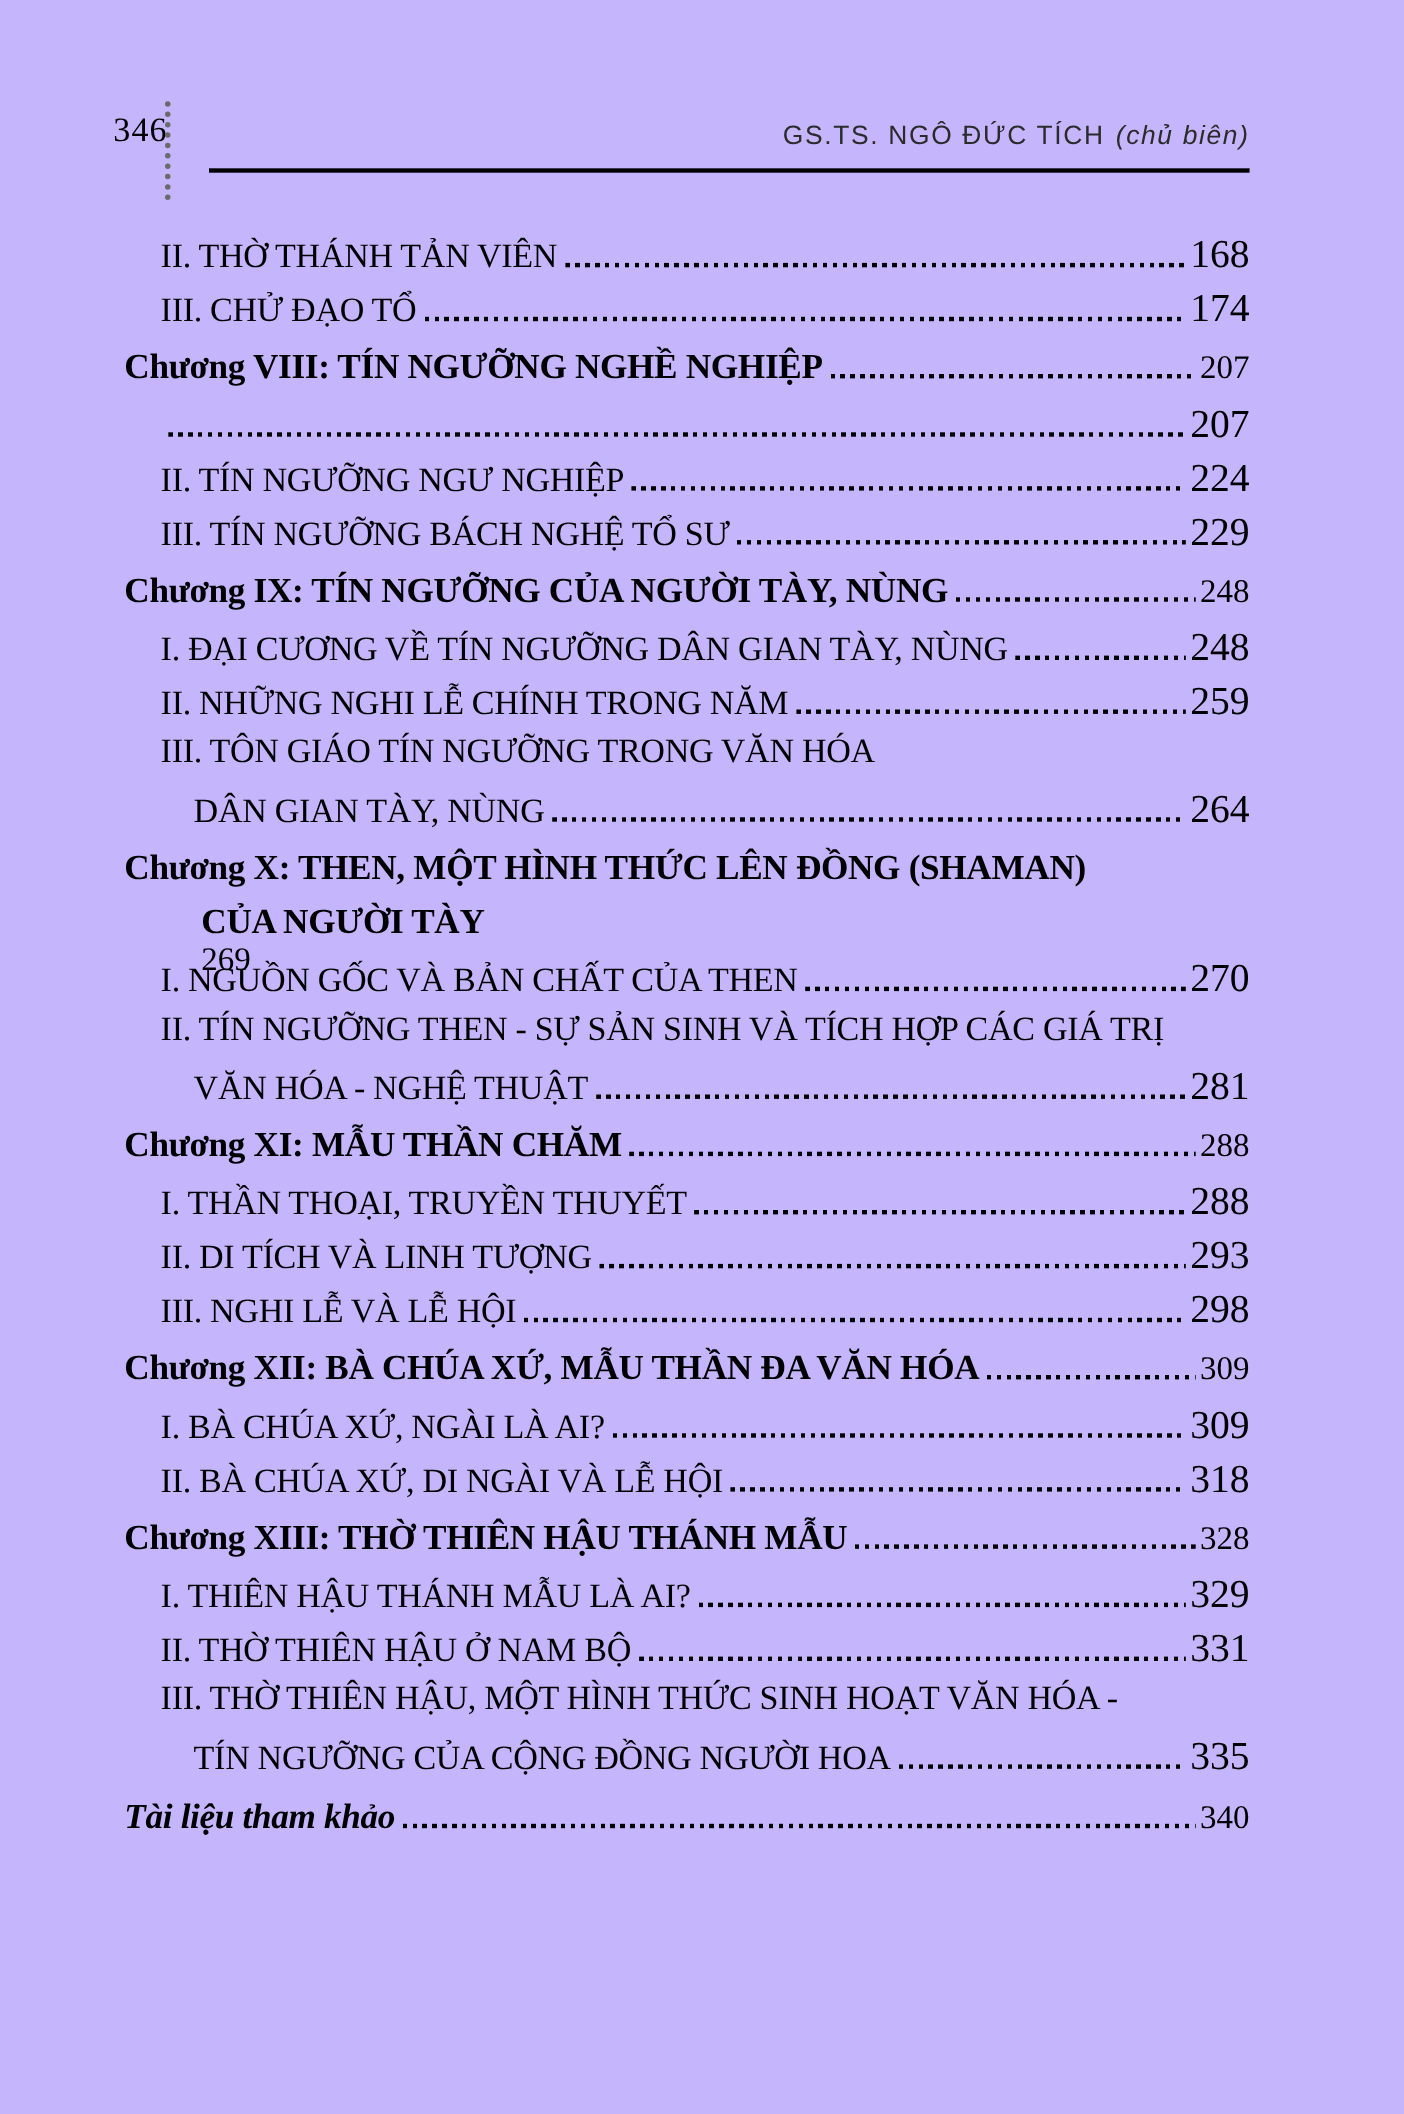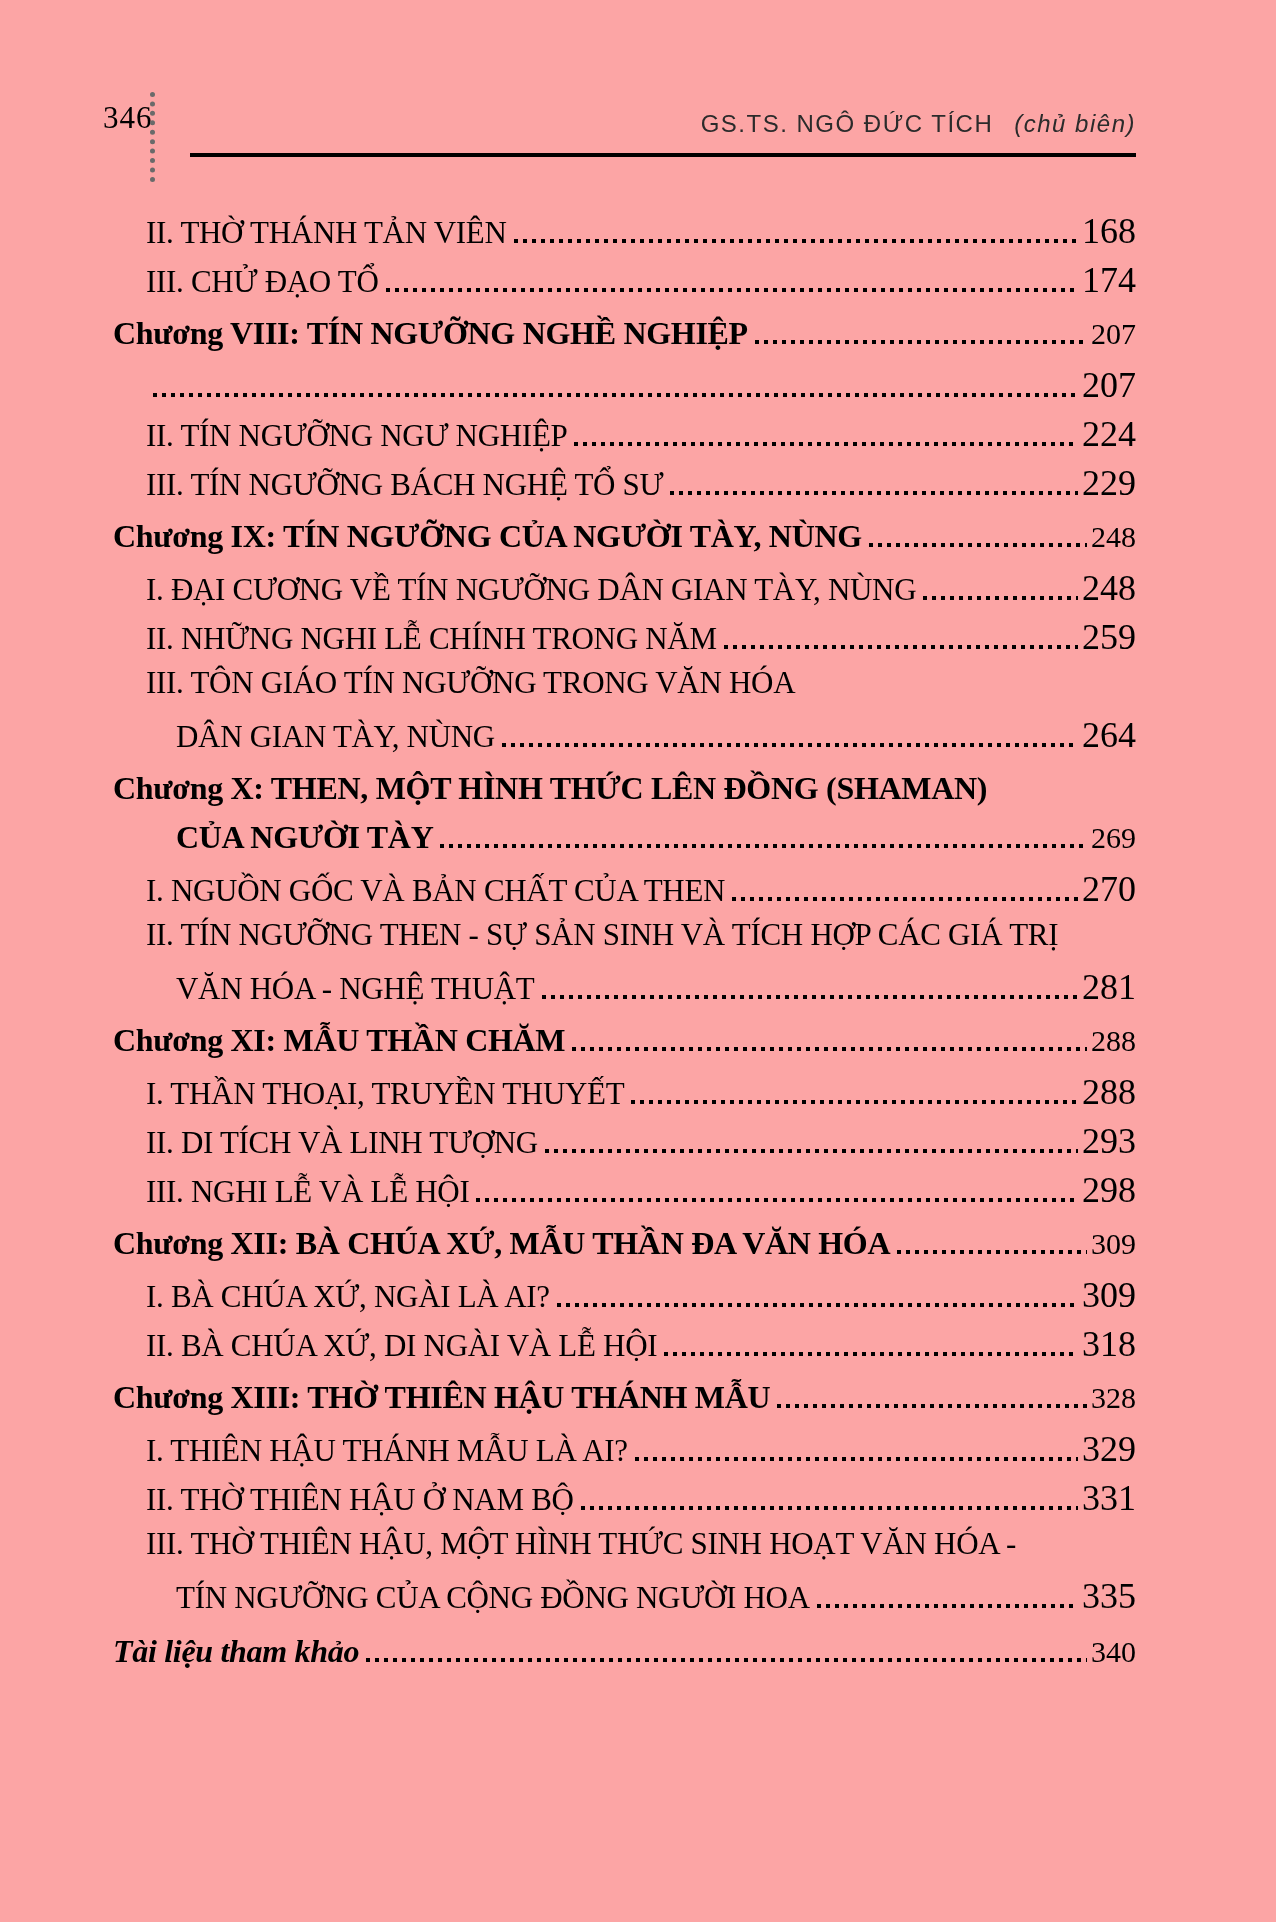--- a/index.html
+++ b/index.html
@@ -6,21 +6,21 @@
     margin: 0;
     padding: 0;
     background: #ffffff;
     font-family: "Liberation Serif", serif;
     color: #000;
   }
   .page {
     position: relative;
     width: 1276px;
     height: 1922px;
-    background: #fca5a5;
+    background: #c4b5fd;
     overflow: hidden;
   }
   
   .folio {
     position: absolute;
     left: 103px;
     top: 100px;
     font-size: 31px;
     letter-spacing: 1px;
   }
@@ -45,42 +45,42 @@
     right: 140px;
     top: 110px;
     font-family: "Liberation Sans", sans-serif;
     font-size: 24px;
     letter-spacing: 1.5px;
     color: #2b2b2b;
     white-space: nowrap;
   }
   .running-head .rh-role {
     font-style: italic;
-    margin-left: 21px;
+    margin-left: 10px;
   }
   
   .toc {
     position: absolute;
     left: 113px;
     top: 210px;
     width: 1023px;
   }
   .line {
     display: flex;
     align-items: baseline;
     height: 49px;
     letter-spacing: -0.3px;
     font-family: Liberation Serif, serif;
   }
   .text { white-space: nowrap; }
   .entry.sub .line { font-size: 31px; padding-left: 33px; }
   .entry.sub .line.cont { padding-left: 63px; }
   .entry.chapter { margin-top: 7px; }
   .entry.chapter .line { font-size: 32px; font-weight: bold; }
-  .entry.chapter .line.cont { padding-left: 63px; }
+  .entry.chapter .line.cont { padding-left: 63px; flex-direction: column; }
   .entry.ref { margin-top: 9px; }
   .entry.ref .line { font-size: 32px; font-weight: bold; font-style: italic; }
   .leader {
     flex: 1;
     min-width: 24px;
     height: 4px;
     margin: 0 4px 0 7px;
     background-image: repeating-linear-gradient(to right, #000 0 4px, transparent 4px 9px);
   }
   .pg {

